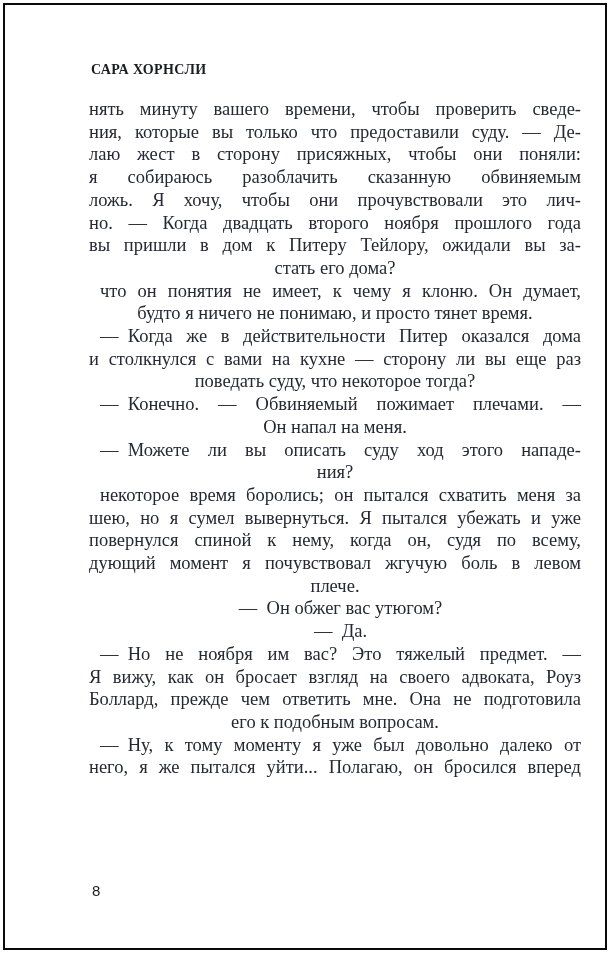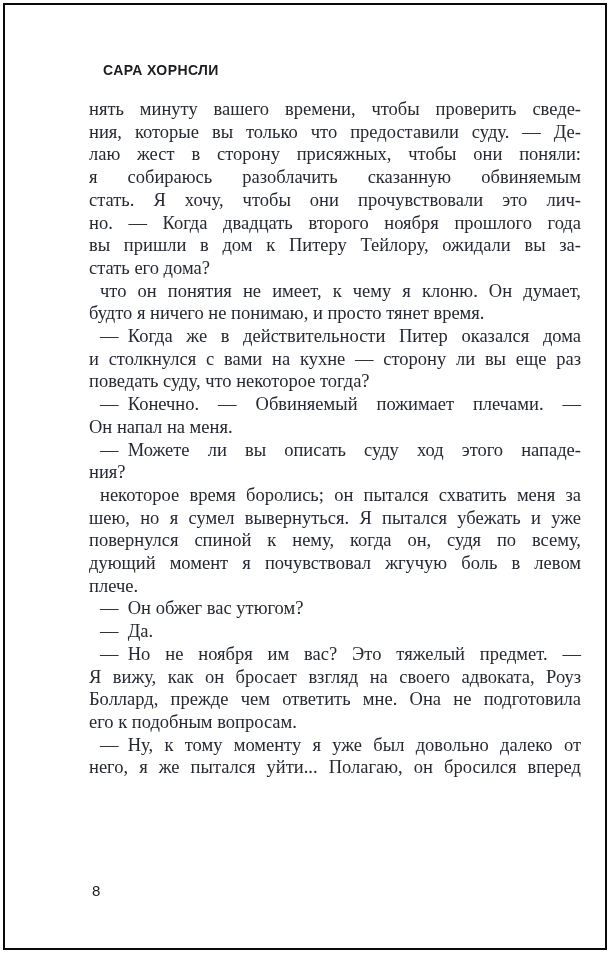--- a/index.html
+++ b/index.html
@@ -14,42 +14,42 @@
     overflow: hidden;
   }
   .frame {
     position: absolute;
     inset: 3px;
     border: 2px solid var(--frame, #0a0a0a);
     background: #ffffff;
   }
   .running-header {
     position: absolute;
-    left: 98px;
+    left: 86px;
     top: 57px;
-    font-family: Liberation Sans, sans-serif;
+    font-family: Liberation Serif, serif;
     font-weight: bold;
     font-size: 14px;
     letter-spacing: 0.4px;
     color: var(--header-ink, #1b1c22);
     white-space: nowrap;
   }
   .textblock {
     position: absolute;
     left: 84px;
     top: 93px;
     width: 492px;
     font-family: "Liberation Serif", serif;
     font-size: 18.5px;
     line-height: 22.7px;
     color: var(--ink, #262833);
   }
   .para { margin: 0; padding: 0; }
   .line {
-    text-align: left;
+    text-align: center;
     min-height: 22.7px;
   }
   .line.just {
     text-align: justify;
     text-align-last: justify;
     text-justify: inter-word;
   }
   .para.dialogue .line:first-child {
     text-indent: 11px;
   }
@@ -67,21 +67,21 @@
 
 <div class="frame">
   <div class="running-header">САРА ХОРНСЛИ</div>
 
   <div class="textblock">
       <div class="para continuation">
         <div class="line just">нять минуту вашего времени, чтобы проверить сведе-</div>
         <div class="line just">ния, которые вы только что предоставили суду. — Де-</div>
         <div class="line just">лаю жест в сторону присяжных, чтобы они поняли:</div>
         <div class="line just">я собираюсь разоблачить сказанную обвиняемым</div>
-        <div class="line just">стать. Я хочу, чтобы они прочувствовали это лич-</div>
+        <div class="line just">ложь. Я хочу, чтобы они прочувствовали это лич-</div>
         <div class="line just">но. — Когда двадцать второго ноября прошлого года</div>
         <div class="line just">вы пришли в дом к Питеру Тейлору, ожидали вы за-</div>
         <div class="line">стать его дома?</div>
       </div>
       <div class="para dialogue">
         <div class="line just">что он понятия не имеет, к чему я клоню. Он думает,</div>
         <div class="line">будто я ничего не понимаю, и просто тянет время.</div>
       </div>
       <div class="para dialogue">
         <div class="line just">— Когда же в действительности Питер оказался дома</div>

